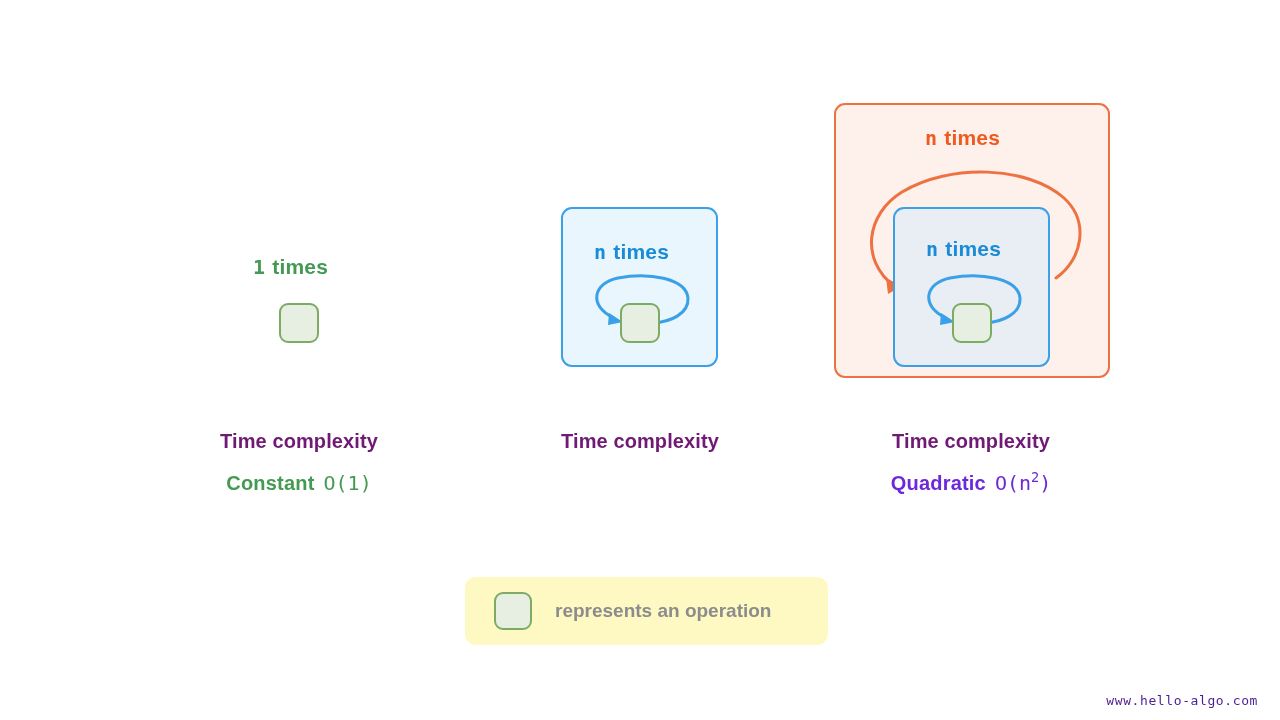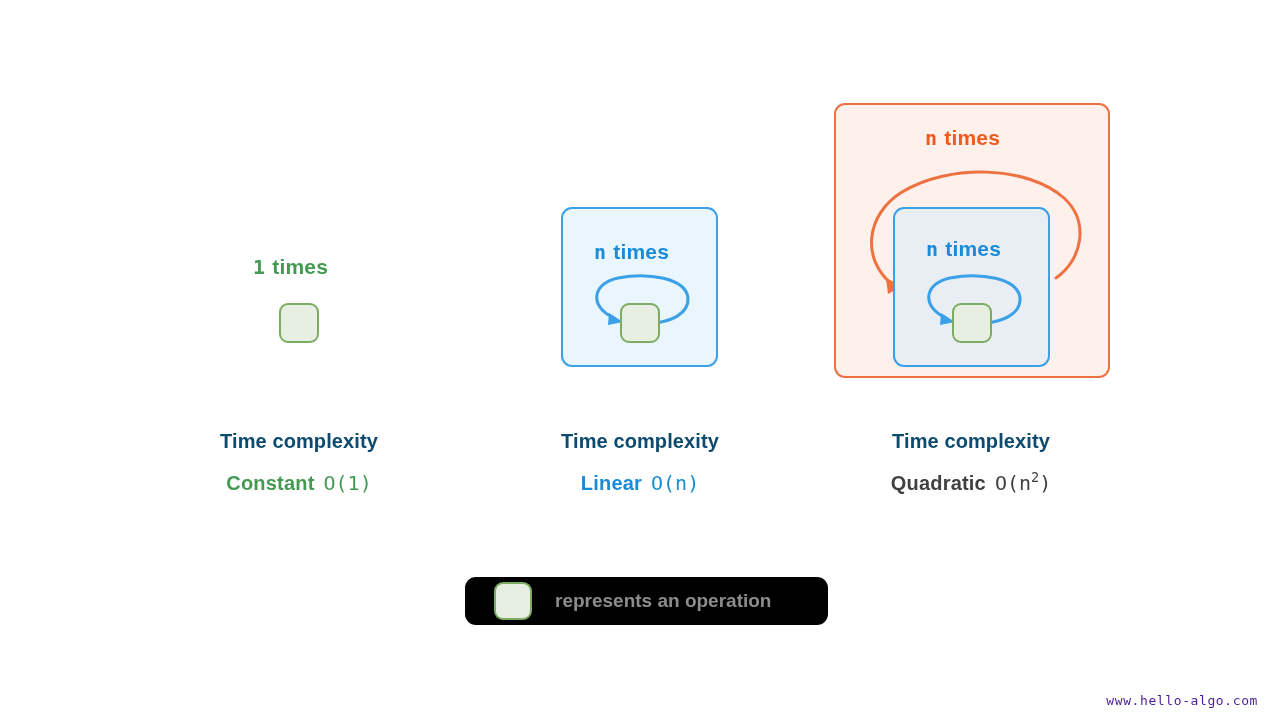--- a/index.html
+++ b/index.html
@@ -69,21 +69,21 @@
   .caption {
     position: absolute;
     text-align: center;
     white-space: nowrap;
     transform: translateX(-50%);
   }
   .caption .title {
     display: block;
     font-size: 20px;
     font-weight: 700;
-    color: #0c4a6e;
+    color: #701a75;
     letter-spacing: .1px;
   }
   .caption .formula {
     display: block;
     margin-top: 18px;
     font-size: 20px;
     font-weight: 700;
     letter-spacing: .2px;
   }
   .caption .formula .bigo {
@@ -92,30 +92,30 @@
     margin-left: 9px;
     letter-spacing: 0;
   }
   .caption .formula .bigo sup {
     font-size: .68em;
     vertical-align: super;
     line-height: 0;
   }
   .f-green  { color: #459a53; }
   .f-blue   { color: #1a8bd6; }
-  .f-orange { color: #404040; }
+  .f-orange { color: #6d28d9; }
 
   
   #legend {
     position: absolute;
     left: 465px;
     top: 577px;
     width: 363px;
-    height: 48px;
-    background: #000000;
+    height: 68px;
+    background: #fef9c3;
     border-radius: 11px;
     display: flex;
     align-items: center;
     padding-left: 29px;
   }
   #legend .legend-square {
     position: relative;
     width: 38px;
     height: 38px;
     flex: 0 0 38px;
@@ -176,23 +176,20 @@
 
     <svg class="loop-arrow" style="left:590px; top:272px;" width="102" height="62" viewBox="0 0 102 62">
       <path d="M 24 46 C -2 34 3 11 28 6 C 58 0 96 6 98 26 C 99 42 80 50 63 51" fill="none" stroke="#3aa0e8" stroke-width="3" stroke-linecap="round"></path>
       <path d="M 19 41 L 33 50 L 18 53 Z" fill="#3aa0e8"></path>
     </svg>
 
     <div class="opsquare" style="left:620px; top:303px; width:40px; height:40px;"></div>
 
     <div class="caption" style="left:640px; top:430px;">
       <span class="title">Time complexity</span>
-      <span class="formula f-blue">
-        <span>Linear</span><span class="bigo">O(n)</span>
-      </span>
     </div>
   </div>
 
   <div class="panel">
 
     <div class="loopbox orange" style="left:834px; top:103px; width:276px; height:275px;"></div>
 
     <div class="times-label" style="left:925px; top:127px;">
       <span class="cnt c-orange">n</span><span class="word c-orange">times</span>
     </div>

